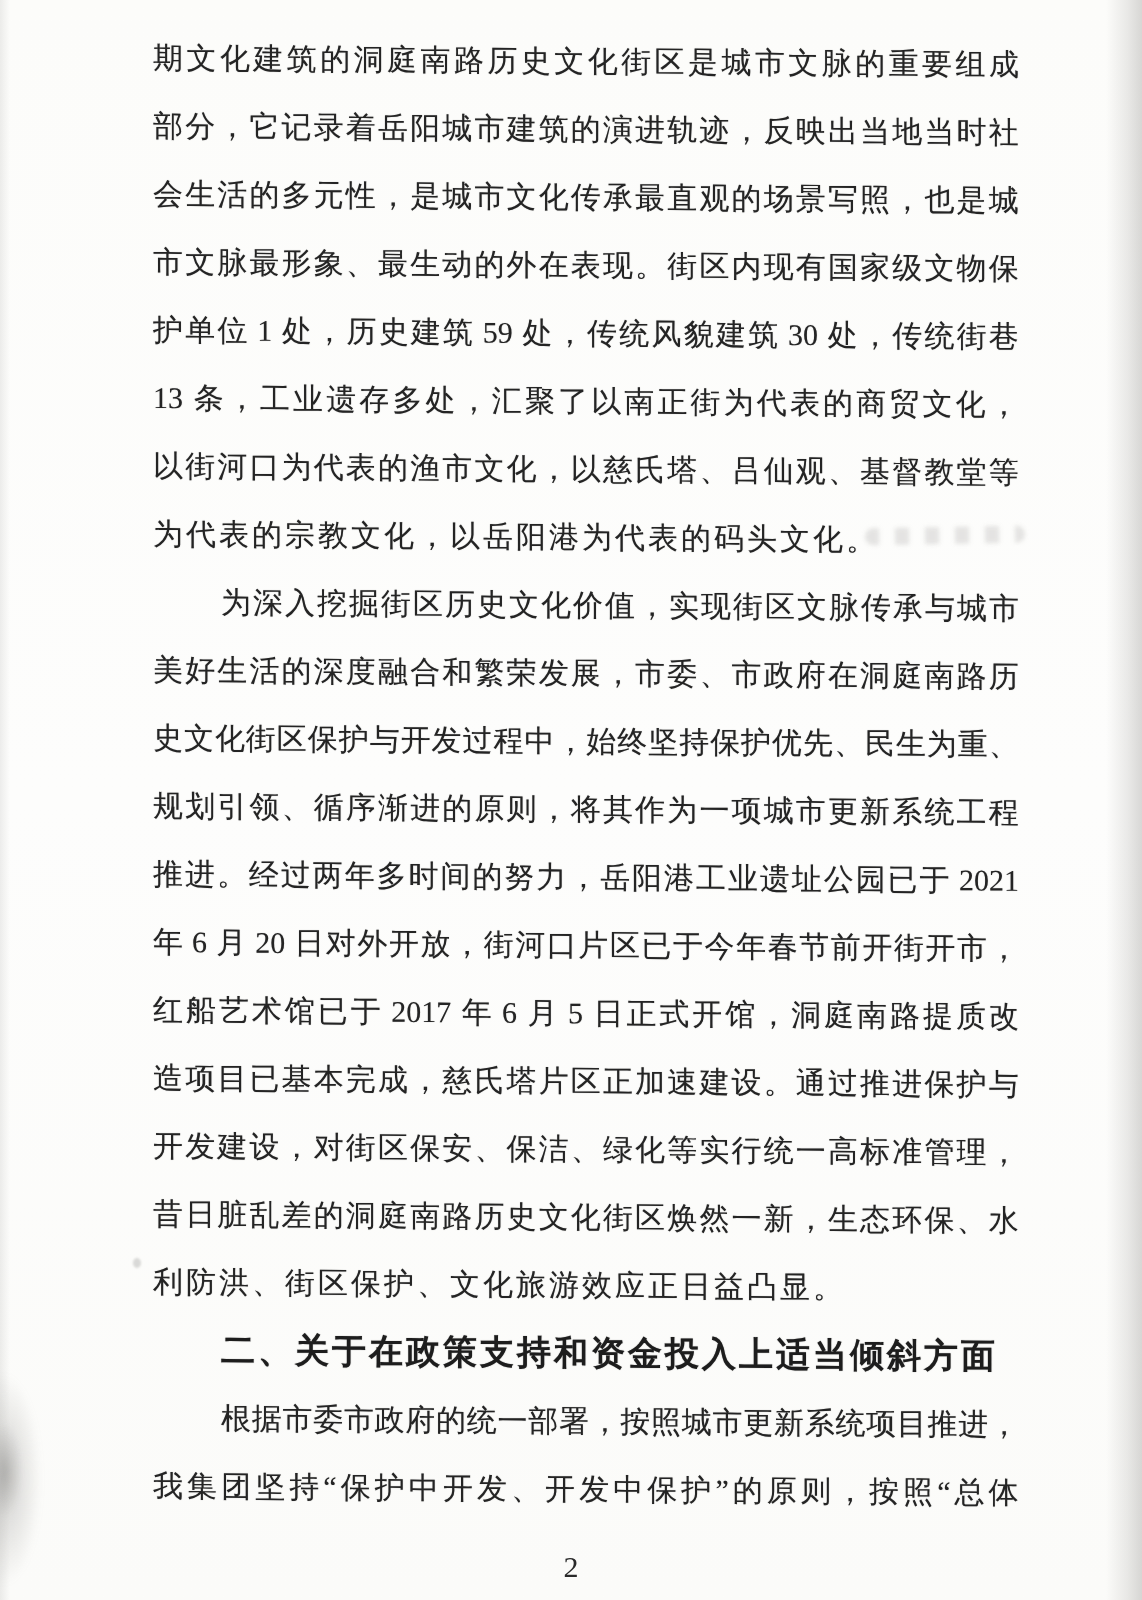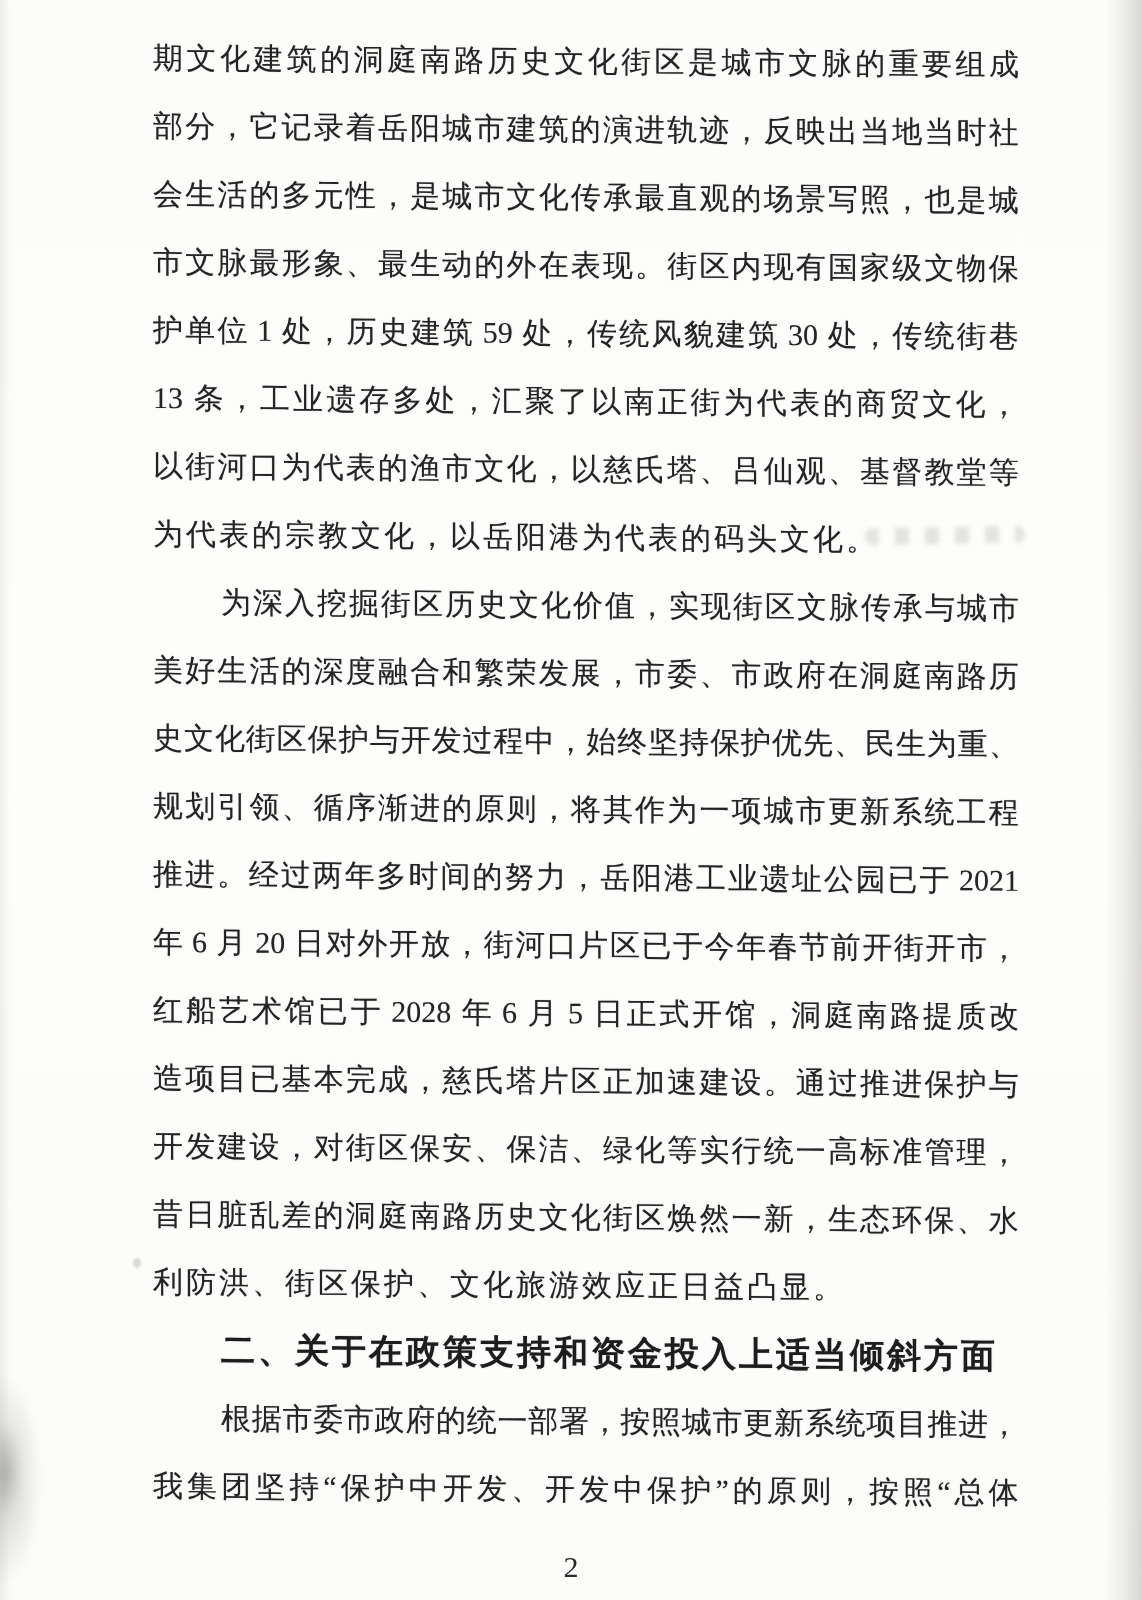--- a/index.html
+++ b/index.html
@@ -85,21 +85,21 @@
     <div class="line justify"><span>护</span><span>单</span><span>位</span><span> 1 </span><span>处</span><span>，</span><span>历</span><span>史</span><span>建</span><span>筑</span><span> 59 </span><span>处</span><span>，</span><span>传</span><span>统</span><span>风</span><span>貌</span><span>建</span><span>筑</span><span> 30 </span><span>处</span><span>，</span><span>传</span><span>统</span><span>街</span><span>巷</span></div>
     <div class="line justify"><span>13 </span><span>条</span><span>，</span><span>工</span><span>业</span><span>遗</span><span>存</span><span>多</span><span>处</span><span>，</span><span>汇</span><span>聚</span><span>了</span><span>以</span><span>南</span><span>正</span><span>街</span><span>为</span><span>代</span><span>表</span><span>的</span><span>商</span><span>贸</span><span>文</span><span>化</span><span>，</span></div>
     <div class="line justify"><span>以</span><span>街</span><span>河</span><span>口</span><span>为</span><span>代</span><span>表</span><span>的</span><span>渔</span><span>市</span><span>文</span><span>化</span><span>，</span><span>以</span><span>慈</span><span>氏</span><span>塔</span><span>、</span><span>吕</span><span>仙</span><span>观</span><span>、</span><span>基</span><span>督</span><span>教</span><span>堂</span><span>等</span></div>
     <div class="line plain">为代表的宗教文化，以岳阳港为代表的码头文化。</div>
     <div class="line justify indent"><span>为</span><span>深</span><span>入</span><span>挖</span><span>掘</span><span>街</span><span>区</span><span>历</span><span>史</span><span>文</span><span>化</span><span>价</span><span>值</span><span>，</span><span>实</span><span>现</span><span>街</span><span>区</span><span>文</span><span>脉</span><span>传</span><span>承</span><span>与</span><span>城</span><span>市</span></div>
     <div class="line justify"><span>美</span><span>好</span><span>生</span><span>活</span><span>的</span><span>深</span><span>度</span><span>融</span><span>合</span><span>和</span><span>繁</span><span>荣</span><span>发</span><span>展</span><span>，</span><span>市</span><span>委</span><span>、</span><span>市</span><span>政</span><span>府</span><span>在</span><span>洞</span><span>庭</span><span>南</span><span>路</span><span>历</span></div>
     <div class="line justify"><span>史</span><span>文</span><span>化</span><span>街</span><span>区</span><span>保</span><span>护</span><span>与</span><span>开</span><span>发</span><span>过</span><span>程</span><span>中</span><span>，</span><span>始</span><span>终</span><span>坚</span><span>持</span><span>保</span><span>护</span><span>优</span><span>先</span><span>、</span><span>民</span><span>生</span><span>为</span><span>重</span><span>、</span></div>
     <div class="line justify"><span>规</span><span>划</span><span>引</span><span>领</span><span>、</span><span>循</span><span>序</span><span>渐</span><span>进</span><span>的</span><span>原</span><span>则</span><span>，</span><span>将</span><span>其</span><span>作</span><span>为</span><span>一</span><span>项</span><span>城</span><span>市</span><span>更</span><span>新</span><span>系</span><span>统</span><span>工</span><span>程</span></div>
     <div class="line justify"><span>推</span><span>进</span><span>。</span><span>经</span><span>过</span><span>两</span><span>年</span><span>多</span><span>时</span><span>间</span><span>的</span><span>努</span><span>力</span><span>，</span><span>岳</span><span>阳</span><span>港</span><span>工</span><span>业</span><span>遗</span><span>址</span><span>公</span><span>园</span><span>已</span><span>于</span><span> 2021</span></div>
     <div class="line justify"><span>年</span><span> 6 </span><span>月</span><span> 20 </span><span>日</span><span>对</span><span>外</span><span>开</span><span>放</span><span>，</span><span>街</span><span>河</span><span>口</span><span>片</span><span>区</span><span>已</span><span>于</span><span>今</span><span>年</span><span>春</span><span>节</span><span>前</span><span>开</span><span>街</span><span>开</span><span>市</span><span>，</span></div>
-    <div class="line justify"><span>红</span><span>船</span><span>艺</span><span>术</span><span>馆</span><span>已</span><span>于</span><span> 2028 </span><span>年</span><span> 6 </span><span>月</span><span> 5 </span><span>日</span><span>正</span><span>式</span><span>开</span><span>馆</span><span>，</span><span>洞</span><span>庭</span><span>南</span><span>路</span><span>提</span><span>质</span><span>改</span></div>
+    <div class="line justify"><span>红</span><span>船</span><span>艺</span><span>术</span><span>馆</span><span>已</span><span>于</span><span> 2017 </span><span>年</span><span> 6 </span><span>月</span><span> 5 </span><span>日</span><span>正</span><span>式</span><span>开</span><span>馆</span><span>，</span><span>洞</span><span>庭</span><span>南</span><span>路</span><span>提</span><span>质</span><span>改</span></div>
     <div class="line justify"><span>造</span><span>项</span><span>目</span><span>已</span><span>基</span><span>本</span><span>完</span><span>成</span><span>，</span><span>慈</span><span>氏</span><span>塔</span><span>片</span><span>区</span><span>正</span><span>加</span><span>速</span><span>建</span><span>设</span><span>。</span><span>通</span><span>过</span><span>推</span><span>进</span><span>保</span><span>护</span><span>与</span></div>
     <div class="line justify"><span>开</span><span>发</span><span>建</span><span>设</span><span>，</span><span>对</span><span>街</span><span>区</span><span>保</span><span>安</span><span>、</span><span>保</span><span>洁</span><span>、</span><span>绿</span><span>化</span><span>等</span><span>实</span><span>行</span><span>统</span><span>一</span><span>高</span><span>标</span><span>准</span><span>管</span><span>理</span><span>，</span></div>
     <div class="line justify"><span>昔</span><span>日</span><span>脏</span><span>乱</span><span>差</span><span>的</span><span>洞</span><span>庭</span><span>南</span><span>路</span><span>历</span><span>史</span><span>文</span><span>化</span><span>街</span><span>区</span><span>焕</span><span>然</span><span>一</span><span>新</span><span>，</span><span>生</span><span>态</span><span>环</span><span>保</span><span>、</span><span>水</span></div>
     <div class="line plain">利防洪、街区保护、文化旅游效应正日益凸显。</div>
     <div class="line heading indent">二、关于在政策支持和资金投入上适当倾斜方面</div>
     <div class="line justify indent"><span>根</span><span>据</span><span>市</span><span>委</span><span>市</span><span>政</span><span>府</span><span>的</span><span>统</span><span>一</span><span>部</span><span>署</span><span>，</span><span>按</span><span>照</span><span>城</span><span>市</span><span>更</span><span>新</span><span>系</span><span>统</span><span>项</span><span>目</span><span>推</span><span>进</span><span>，</span></div>
     <div class="line justify"><span>我</span><span>集</span><span>团</span><span>坚</span><span>持</span><span>“</span><span>保</span><span>护</span><span>中</span><span>开</span><span>发</span><span>、</span><span>开</span><span>发</span><span>中</span><span>保</span><span>护</span><span>”</span><span>的</span><span>原</span><span>则</span><span>，</span><span>按</span><span>照</span><span>“</span><span>总</span><span>体</span></div>
   </div>
 
   <div class="pagenum">2</div>

